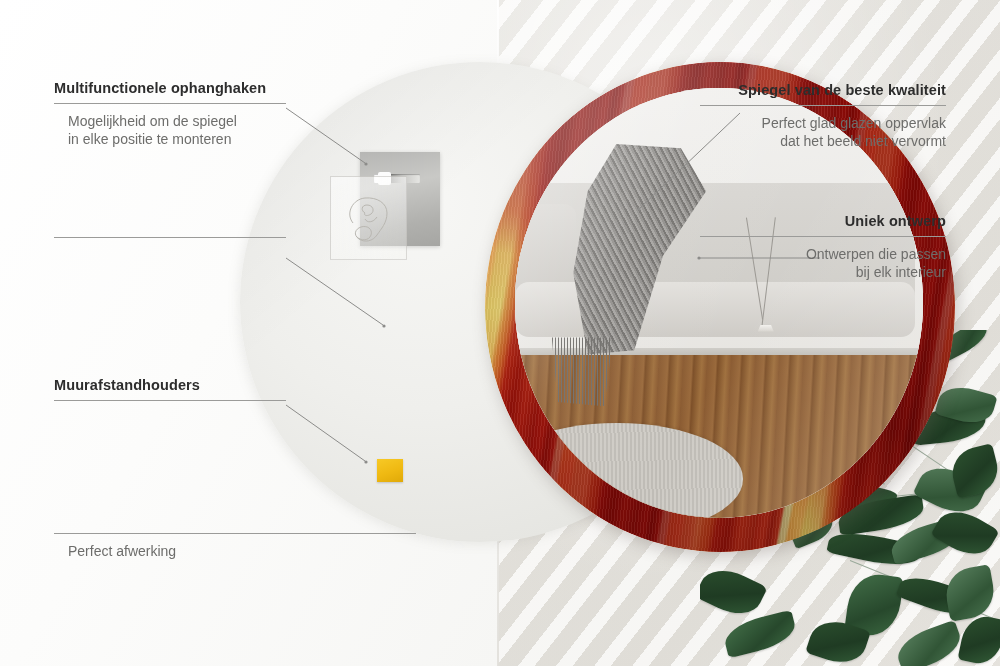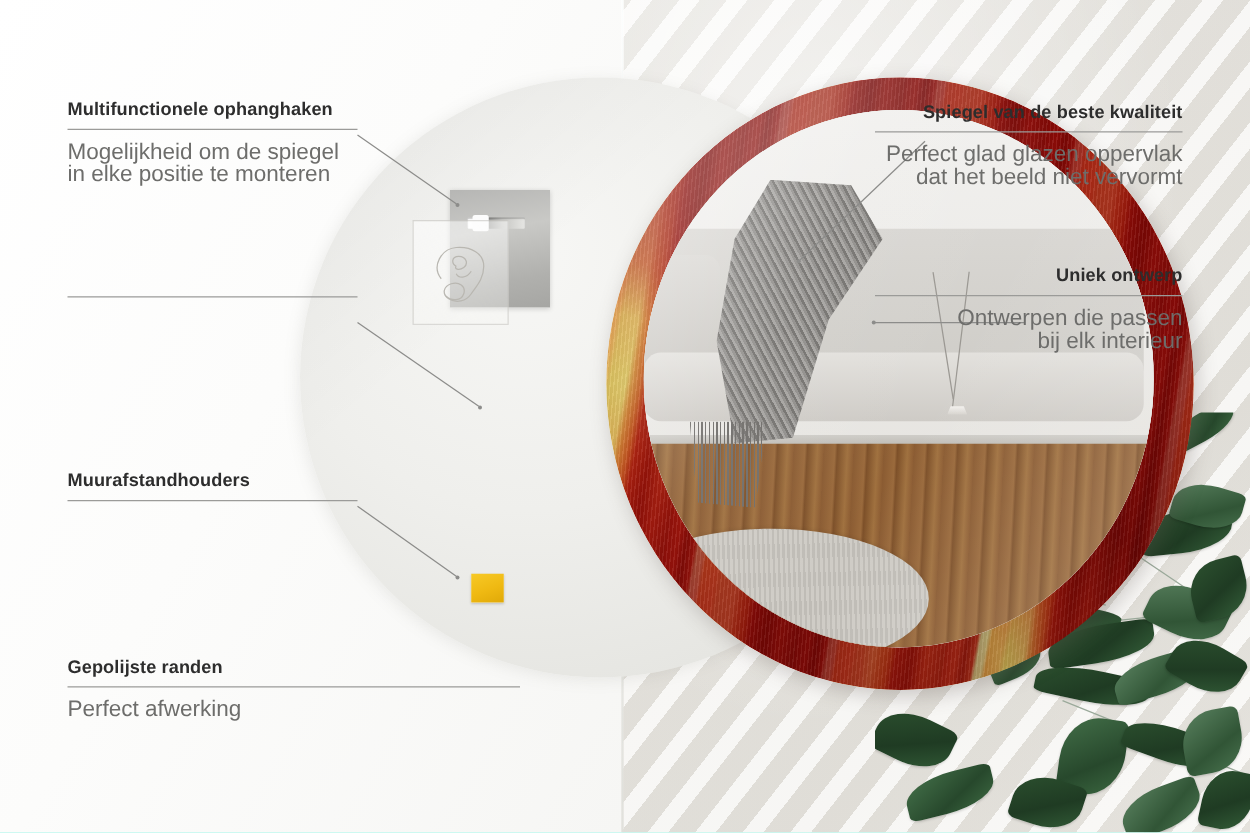--- a/index.html
+++ b/index.html
@@ -1,19 +1,19 @@
 <!DOCTYPE html>
 <html><head>
 <meta charset="utf-8">
 <style>
   html,body{margin:0;padding:0;background:#fff;}
   body{width:1000px;height:666px;overflow:hidden;
        font-family:"Liberation Sans","DejaVu Sans",sans-serif;}
 
-  #stage{position:relative;width:1000px;height:666px;overflow:hidden;background:#5eead4;}
+  #stage{position:relative;width:1000px;height:666px;overflow:hidden;background:#fdba74;}
 
   
   .bg-left{position:absolute;left:0;top:0;width:498px;height:666px;
     background:linear-gradient(120deg,#ffffff 0%,#fcfcfb 45%,#f6f6f4 100%);}
   .bg-right{position:absolute;left:498px;top:0;width:502px;height:666px;
     background:linear-gradient(135deg,#f3f2ee 0%,#eceae5 40%,#e9e7e1 70%,#f1efea 100%);
     overflow:hidden;}
   .bg-right::before{content:"";position:absolute;inset:-60px;
     background:repeating-linear-gradient(128deg,
       rgba(255,255,255,.85) 0px,rgba(255,255,255,.85) 13px,
@@ -137,21 +137,21 @@
     background:linear-gradient(150deg,#2d5230 0%,#1f3b23 55%,#35603a 100%);
     box-shadow:0 1px 2px rgba(0,0,0,.18);}
   .leaf.l2{background:linear-gradient(150deg,#44714a 0%,#27482c 60%,#3d6a42 100%);}
   .leaf.l3{background:linear-gradient(150deg,#5a8260 0%,#315536 60%,#4a7450 100%);}
   .stem{position:absolute;background:#9aa99a;height:1px;transform-origin:left center;}
 
   
   .callout{position:absolute;}
   .co-title{font-size:14.5px;font-weight:bold;color:#2d2d2d;letter-spacing:.1px;white-space:nowrap;}
   .co-rule{height:1px;background:#9b9b99;margin-top:7px;}
-  .co-desc{margin-top:9px;font-size:18px;line-height:17.5px;color:#6d6d6b;white-space:pre-line;}
+  .co-desc{margin-top:9px;font-size:14px;line-height:17.5px;color:#6d6d6b;white-space:pre-line;margin-left:14px;}
   .right .co-title,.right .co-desc{text-align:right;}
 
   
   #leaders{position:absolute;left:0;top:0;width:1000px;height:666px;pointer-events:none;}
 </style>
 </head>
 <body>
 
 <div id="stage">
 
@@ -262,21 +262,20 @@
   <div class="callout left" style="left:54px;top:230px;width:232px;">
     <div class="co-rule"></div>
   </div>
 
   <div class="callout left" style="left:54px;top:377px;width:232px;">
     <div class="co-title">Muurafstandhouders</div>
     <div class="co-rule"></div>
   </div>
 
   <div class="callout left" style="left:54px;top:526px;width:362px;">
-    <div class="co-title">Gepolijste randen</div>
     <div class="co-rule"></div>
     <div class="co-desc">Perfect afwerking</div>
   </div>
 
   <div class="callout right" style="left:700px;top:82px;width:246px;">
     <div class="co-title">Spiegel van de beste kwaliteit</div>
     <div class="co-rule"></div>
     <div class="co-desc">Perfect glad glazen oppervlak
 dat het beeld niet vervormt</div>
   </div>

